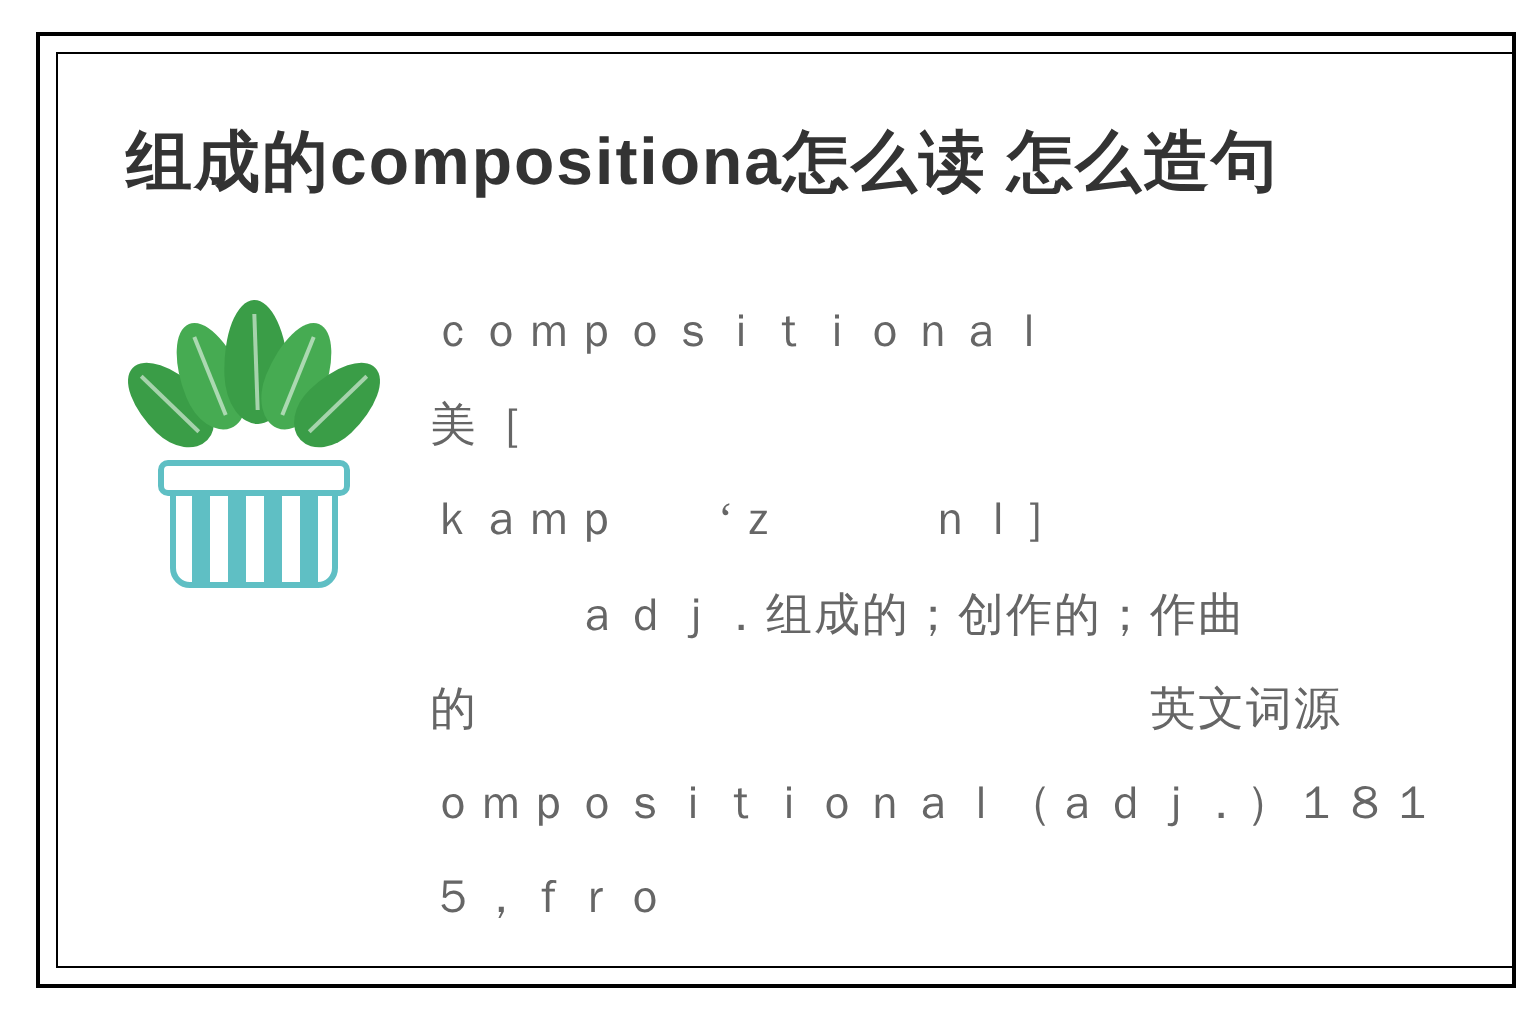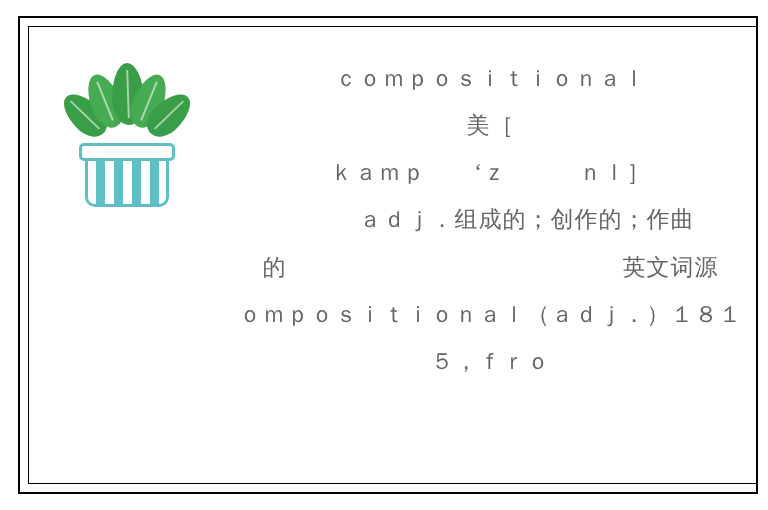--- a/index.html
+++ b/index.html
@@ -34,22 +34,21 @@
     color: #333333;
     line-height: 1.55;
     letter-spacing: 1px;
     margin-bottom: 36px;
     font-family: "Microsoft YaHei", "微软雅黑", sans-serif;
     padding-right: 20px;
   }
   .content-row {
     display: flex;
     align-items: flex-start;
-    gap: 36px;
-    text-align: center;
+    gap: 24px;
   }
   .plant-icon {
     flex-shrink: 0;
     width: 128px;
     height: 148px;
     position: relative;
     margin-top: 4px;
   }
   .pot {
     position: absolute;
@@ -129,20 +128,21 @@
     white-space: pre-wrap;
     padding-right: 2px;
   }
 </style>
 </head>
 <body>
 
 <div class="outer-frame">
   <div class="inner-frame">
 
+    <h1 class="title">组成的compositiona怎么读 怎么造句</h1>
 
     <div class="content-row">
 
       <div class="plant-icon">
         <div class="leaves">
           <div class="leaf l1"></div>
           <div class="leaf l2"></div>
           <div class="leaf l3"></div>
           <div class="leaf l4"></div>
           <div class="leaf l5"></div>

